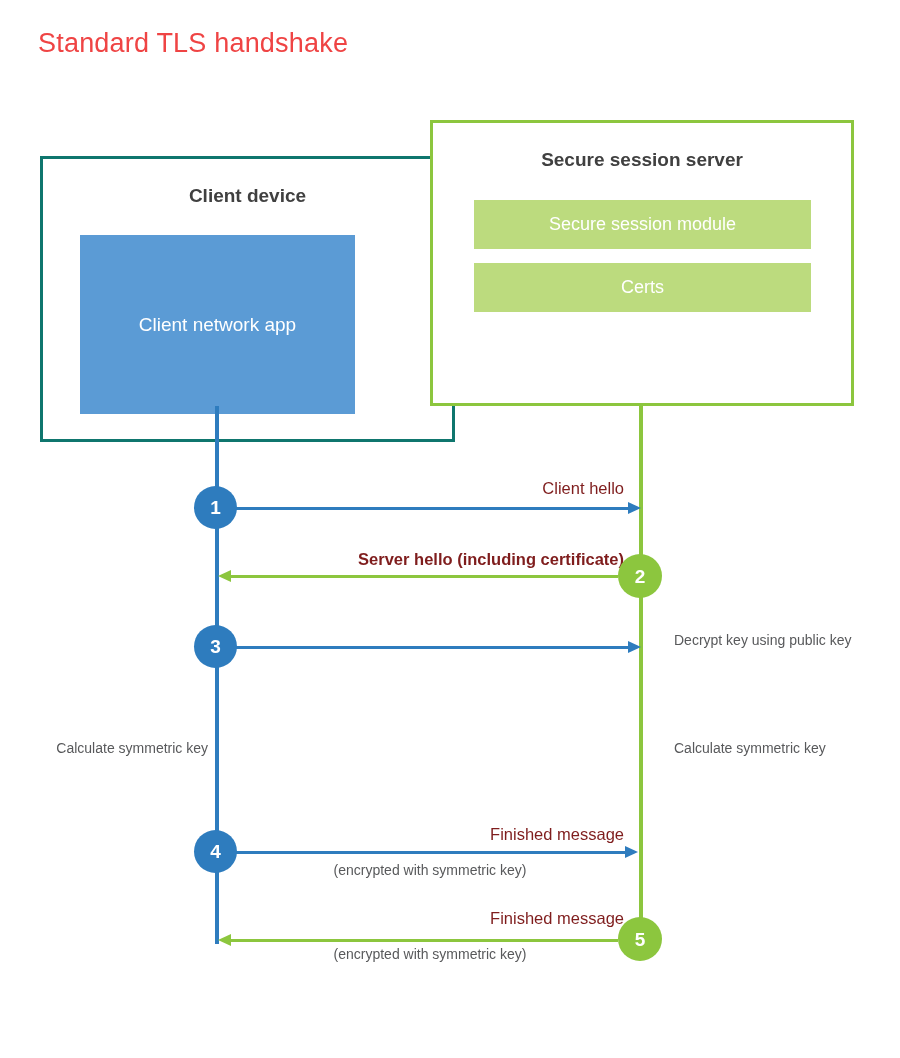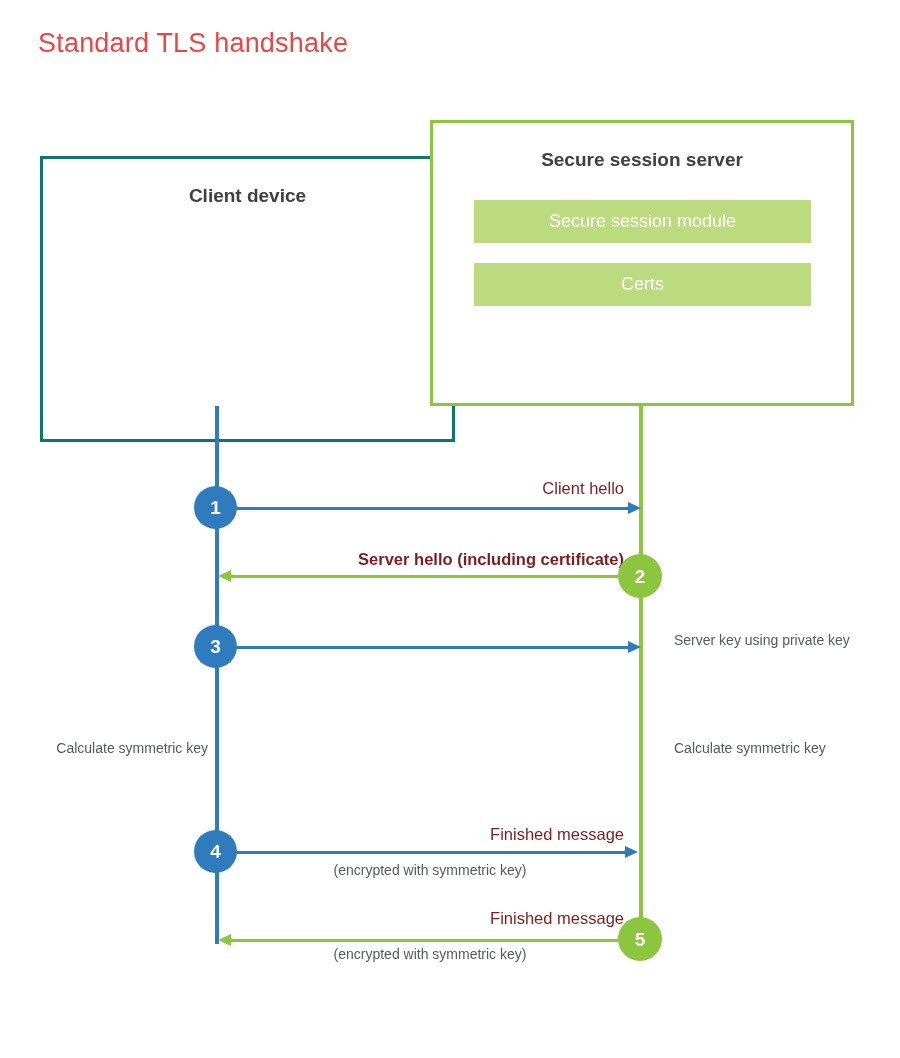--- a/index.html
+++ b/index.html
@@ -84,21 +84,21 @@
     justify-content: center;
     text-align: center;
   }
   #client-app-block .inner-text { padding: 0 10px; }
 
   
   .server-bar {
     position: absolute;
     left: 41px;
     width: 337px;
-    height: 43px;
+    height: 49px;
     background: #BCDB7E;
     color: #ffffff;
     font-size: 18px;
     display: flex;
     align-items: center;
     justify-content: center;
     text-align: center;
   }
   #server-bar-0 { top: 77px; }
   #server-bar-1 { top: 140px; text-align: right; }
@@ -238,20 +238,23 @@
 </style>
 </head>
 <body>
 
 <div id="diagram-root">
 
   <div id="page-title">Standard TLS handshake</div>
 
   <div class="participant-box" id="client-box">
     <div class="box-title">Client device</div>
+    <div id="client-app-block">
+      <span class="inner-text">Client network app</span>
+    </div>
   </div>
 
   <div class="participant-box" id="server-box">
     <div class="box-title">Secure session server</div>
     <div class="server-bar" id="server-bar-0">
       <span>Secure session module</span>
     </div>
     <div class="server-bar" id="server-bar-1">
       <span>Certs</span>
     </div>
@@ -279,21 +282,21 @@
   </div>
 
   <div class="msg-arrow to-right arrow-blue" id="arrow-3">
     <div class="shaft"></div>
     <div class="head"></div>
   </div>
   <div class="step-circle blue" id="step-circle-3">
     <span>3</span>
   </div>
 
-  <div class="side-note" id="note-decrypt">Server key using private key</div>
+  <div class="side-note" id="note-decrypt">Decrypt key using public key</div>
   <div class="side-note" id="note-client-calc">Calculate symmetric key</div>
   <div class="side-note" id="note-server-calc">Calculate symmetric key</div>
 
   <div class="msg-label" id="label-4">Finished message</div>
   <div class="msg-arrow to-right arrow-blue" id="arrow-4">
     <div class="shaft"></div>
     <div class="head"></div>
   </div>
   <div class="msg-sublabel" id="sublabel-4">(encrypted with symmetric key)</div>
   <div class="step-circle blue" id="step-circle-4">

